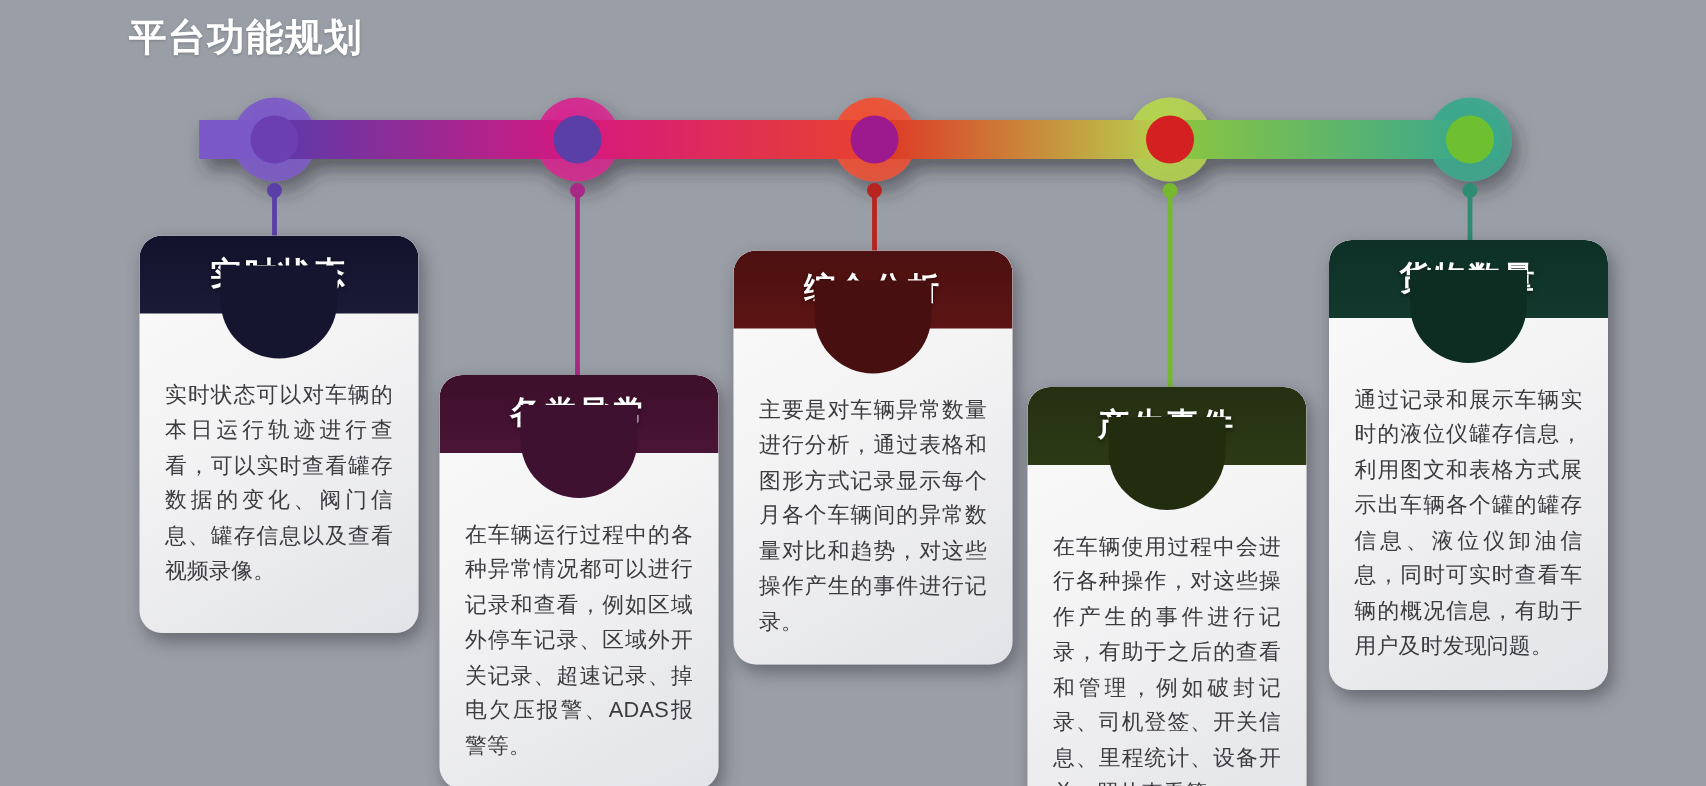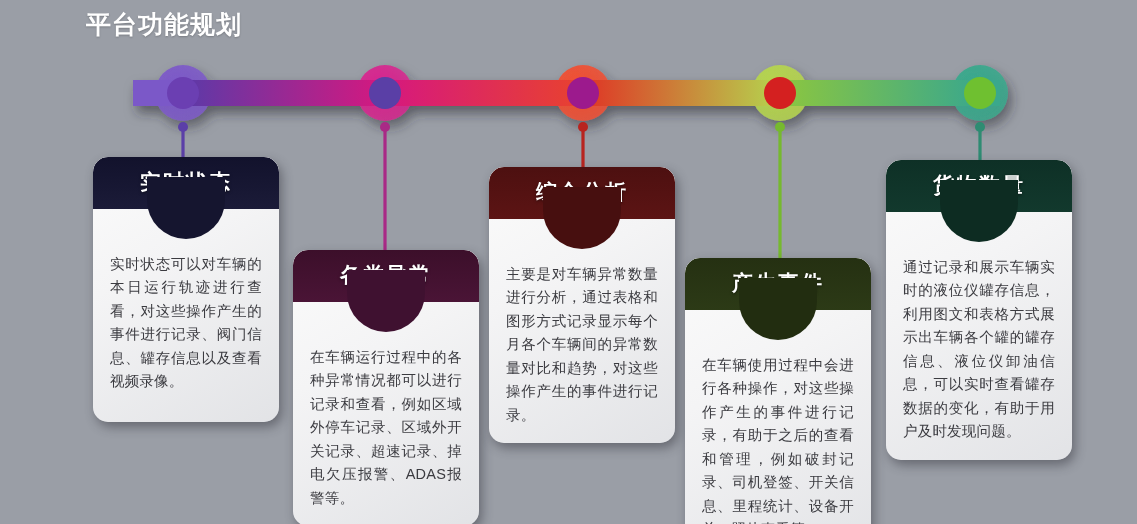--- a/index.html
+++ b/index.html
@@ -193,21 +193,21 @@
         </g>
       </svg>
   </div>
 
   <div id="cards-layer">
       <div class="card" style="left: 93px; top: 157px; min-height: 265px;">
         <div class="card-head" style="background: linear-gradient(rgb(18, 18, 44) 0%, rgb(27, 27, 56) 100%);">
           <div class="card-head-title">实时状态</div>
           <div class="notch" style="background: rgb(21, 21, 47);"></div>
         </div>
-        <div class="card-body">实时状态可以对车辆的本日运行轨迹进行查看，对这些操作产生的事件进行记录、阀门信息、罐存信息以及查看视频录像。</div>
+        <div class="card-body">实时状态可以对车辆的本日运行轨迹进行查看，可以实时查看罐存数据的变化、阀门信息、罐存信息以及查看视频录像。</div>
       </div>
       <div class="card" style="left: 293px; top: 250px; min-height: 265px;">
         <div class="card-head" style="background: linear-gradient(rgb(60, 15, 42) 0%, rgb(74, 20, 54) 100%);">
           <div class="card-head-title">各类异常</div>
           <div class="notch" style="background: rgb(63, 17, 48);"></div>
         </div>
         <div class="card-body">在车辆运行过程中的各种异常情况都可以进行记录和查看，例如区域外停车记录、区域外开关记录、超速记录、掉电欠压报警、ADAS报警等。</div>
       </div>
       <div class="card" style="left: 489px; top: 167px; min-height: 252px;">
         <div class="card-head" style="background: linear-gradient(rgb(77, 16, 16) 0%, rgb(92, 20, 20) 100%);">
@@ -221,17 +221,17 @@
           <div class="card-head-title">产生事件</div>
           <div class="notch" style="background: rgb(34, 45, 16);"></div>
         </div>
         <div class="card-body">在车辆使用过程中会进行各种操作，对这些操作产生的事件进行记录，有助于之后的查看和管理，例如破封记录、司机登签、开关信息、里程统计、设备开关、照片查看等。</div>
       </div>
       <div class="card" style="left: 886px; top: 160px; min-height: 262px;">
         <div class="card-head" style="background: linear-gradient(rgb(14, 48, 38) 0%, rgb(18, 57, 45) 100%);">
           <div class="card-head-title">货物数量</div>
           <div class="notch" style="background: rgb(13, 44, 34);"></div>
         </div>
-        <div class="card-body">通过记录和展示车辆实时的液位仪罐存信息，利用图文和表格方式展示出车辆各个罐的罐存信息、液位仪卸油信息，可以实时查看罐存数据的变化，有助于用户及时发现问题。</div>
+        <div class="card-body">通过记录和展示车辆实时的液位仪罐存信息，利用图文和表格方式展示出车辆各个罐的罐存信息、液位仪卸油信息，同时可实时查看车辆的概况信息，有助于用户及时发现问题。</div>
       </div>
     </div>
 
 </div>
 
 </body></html>

